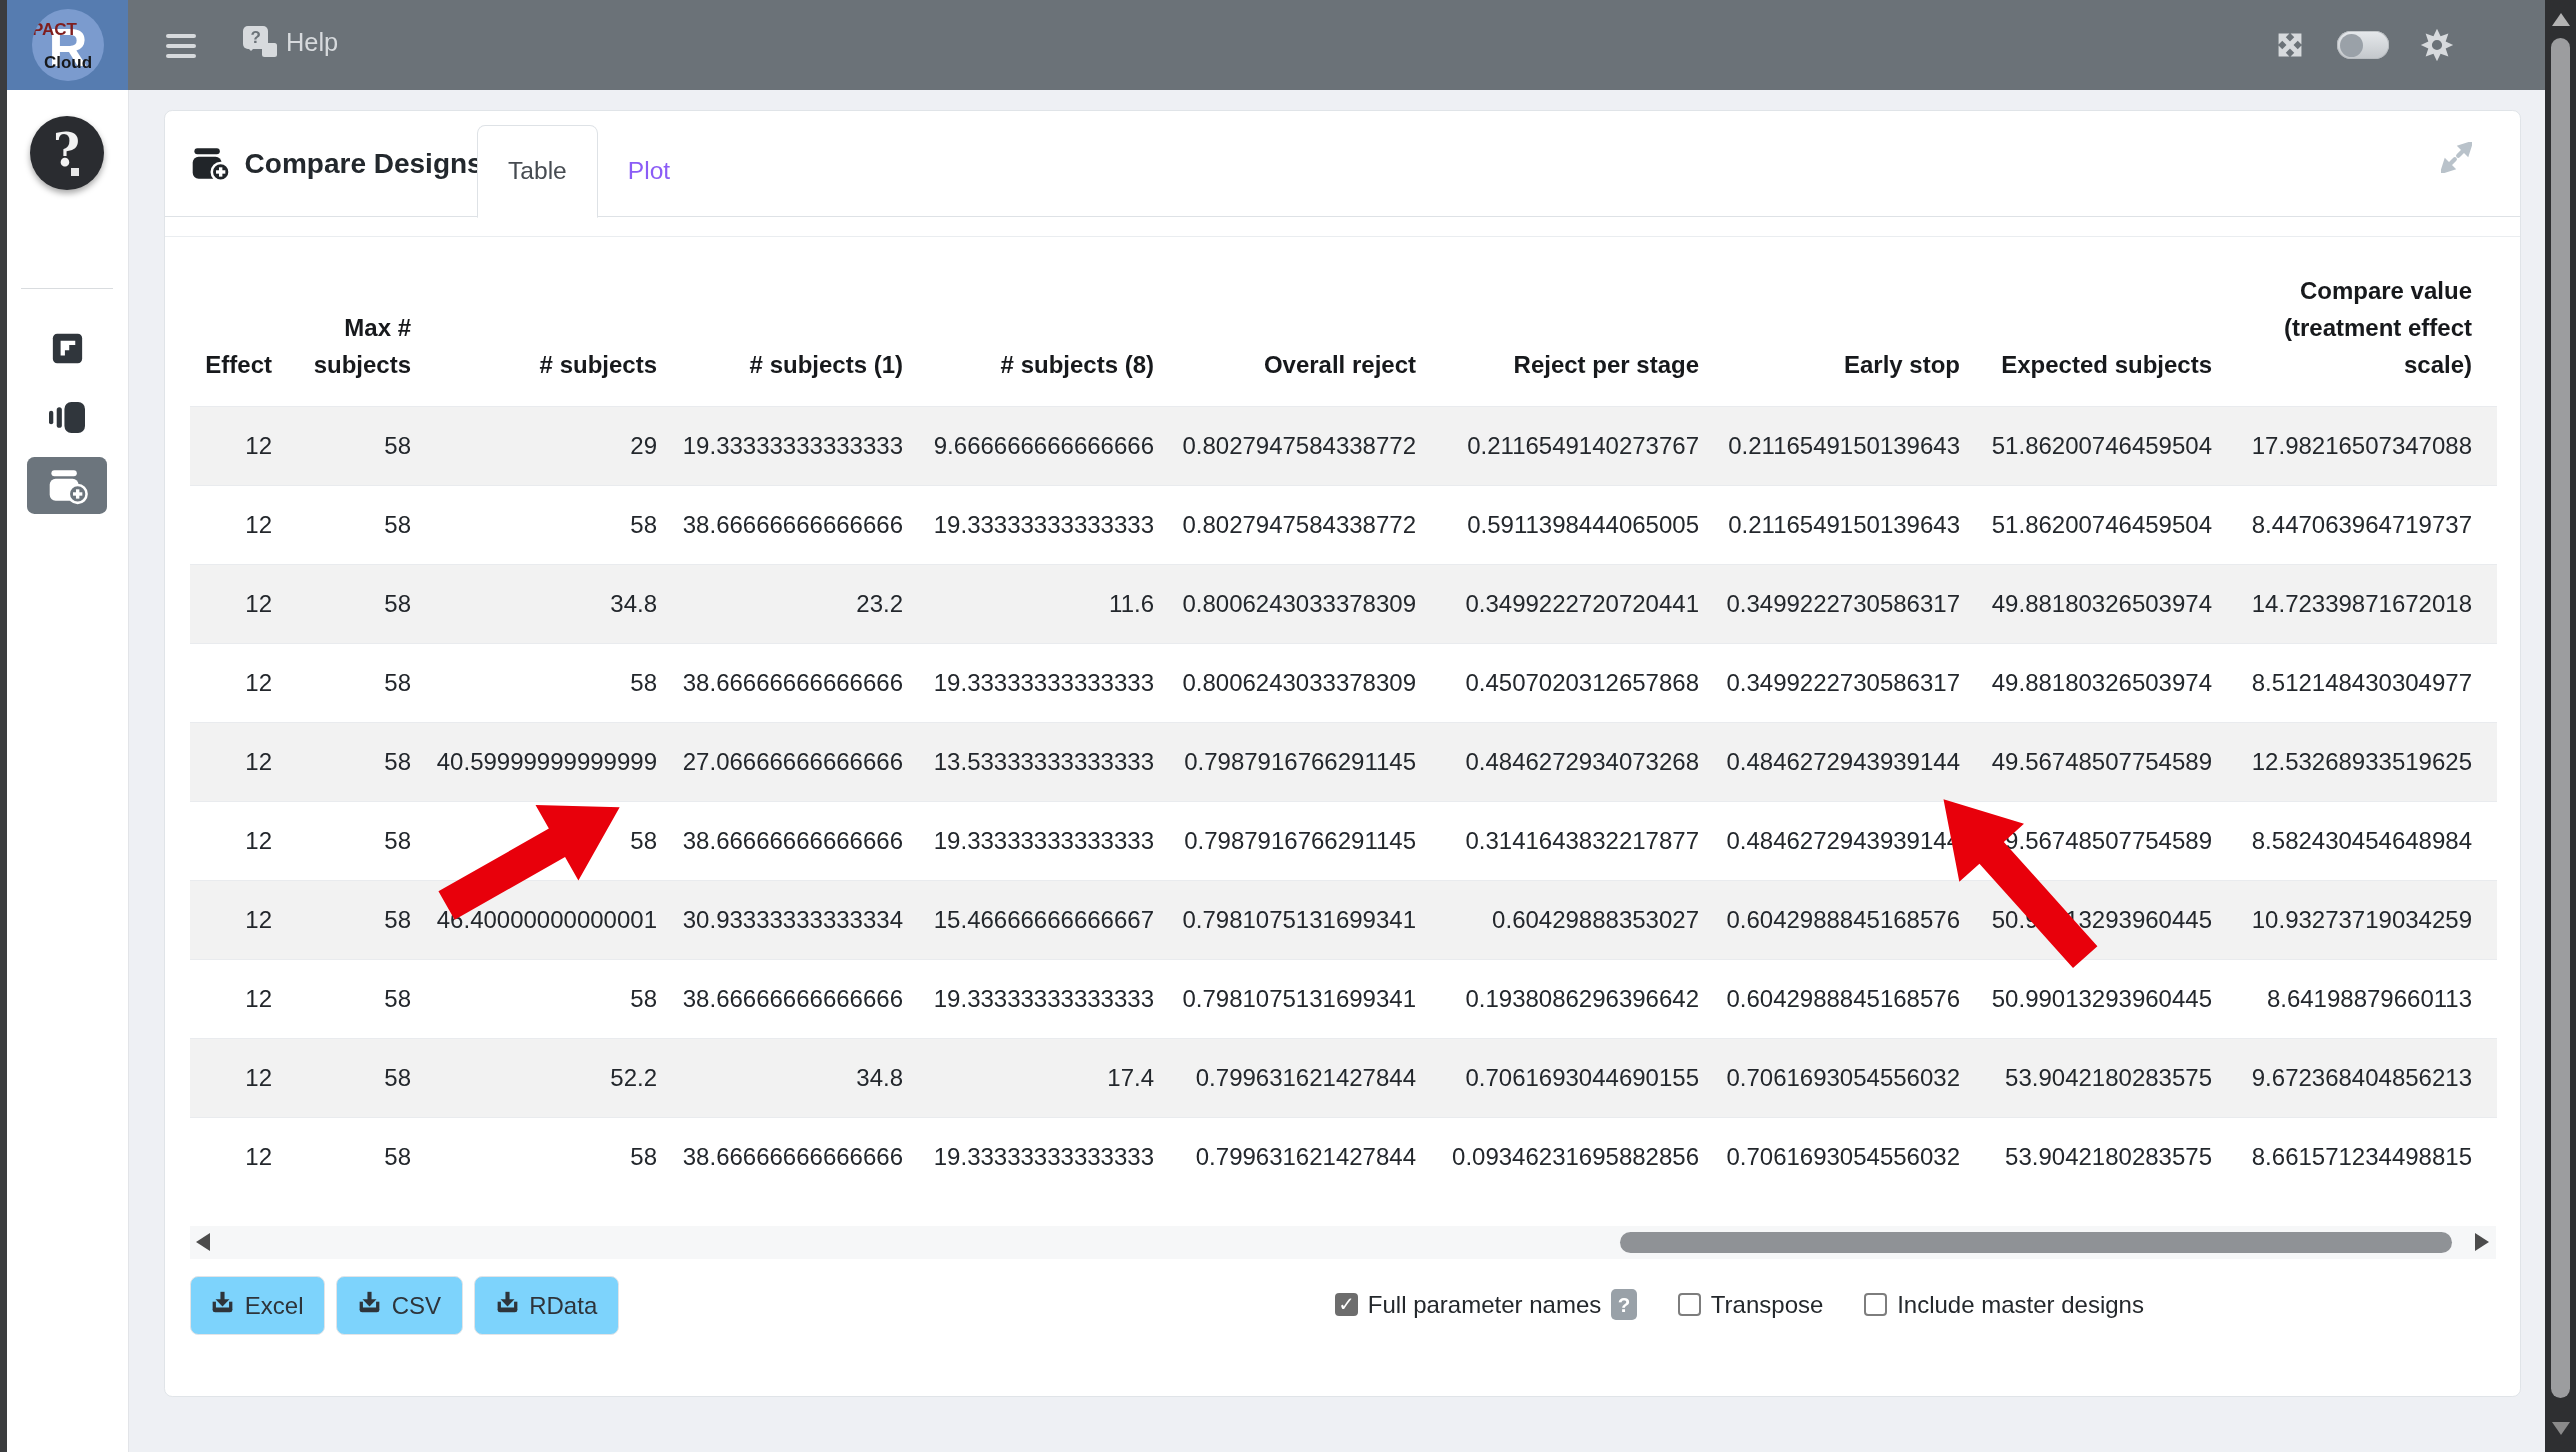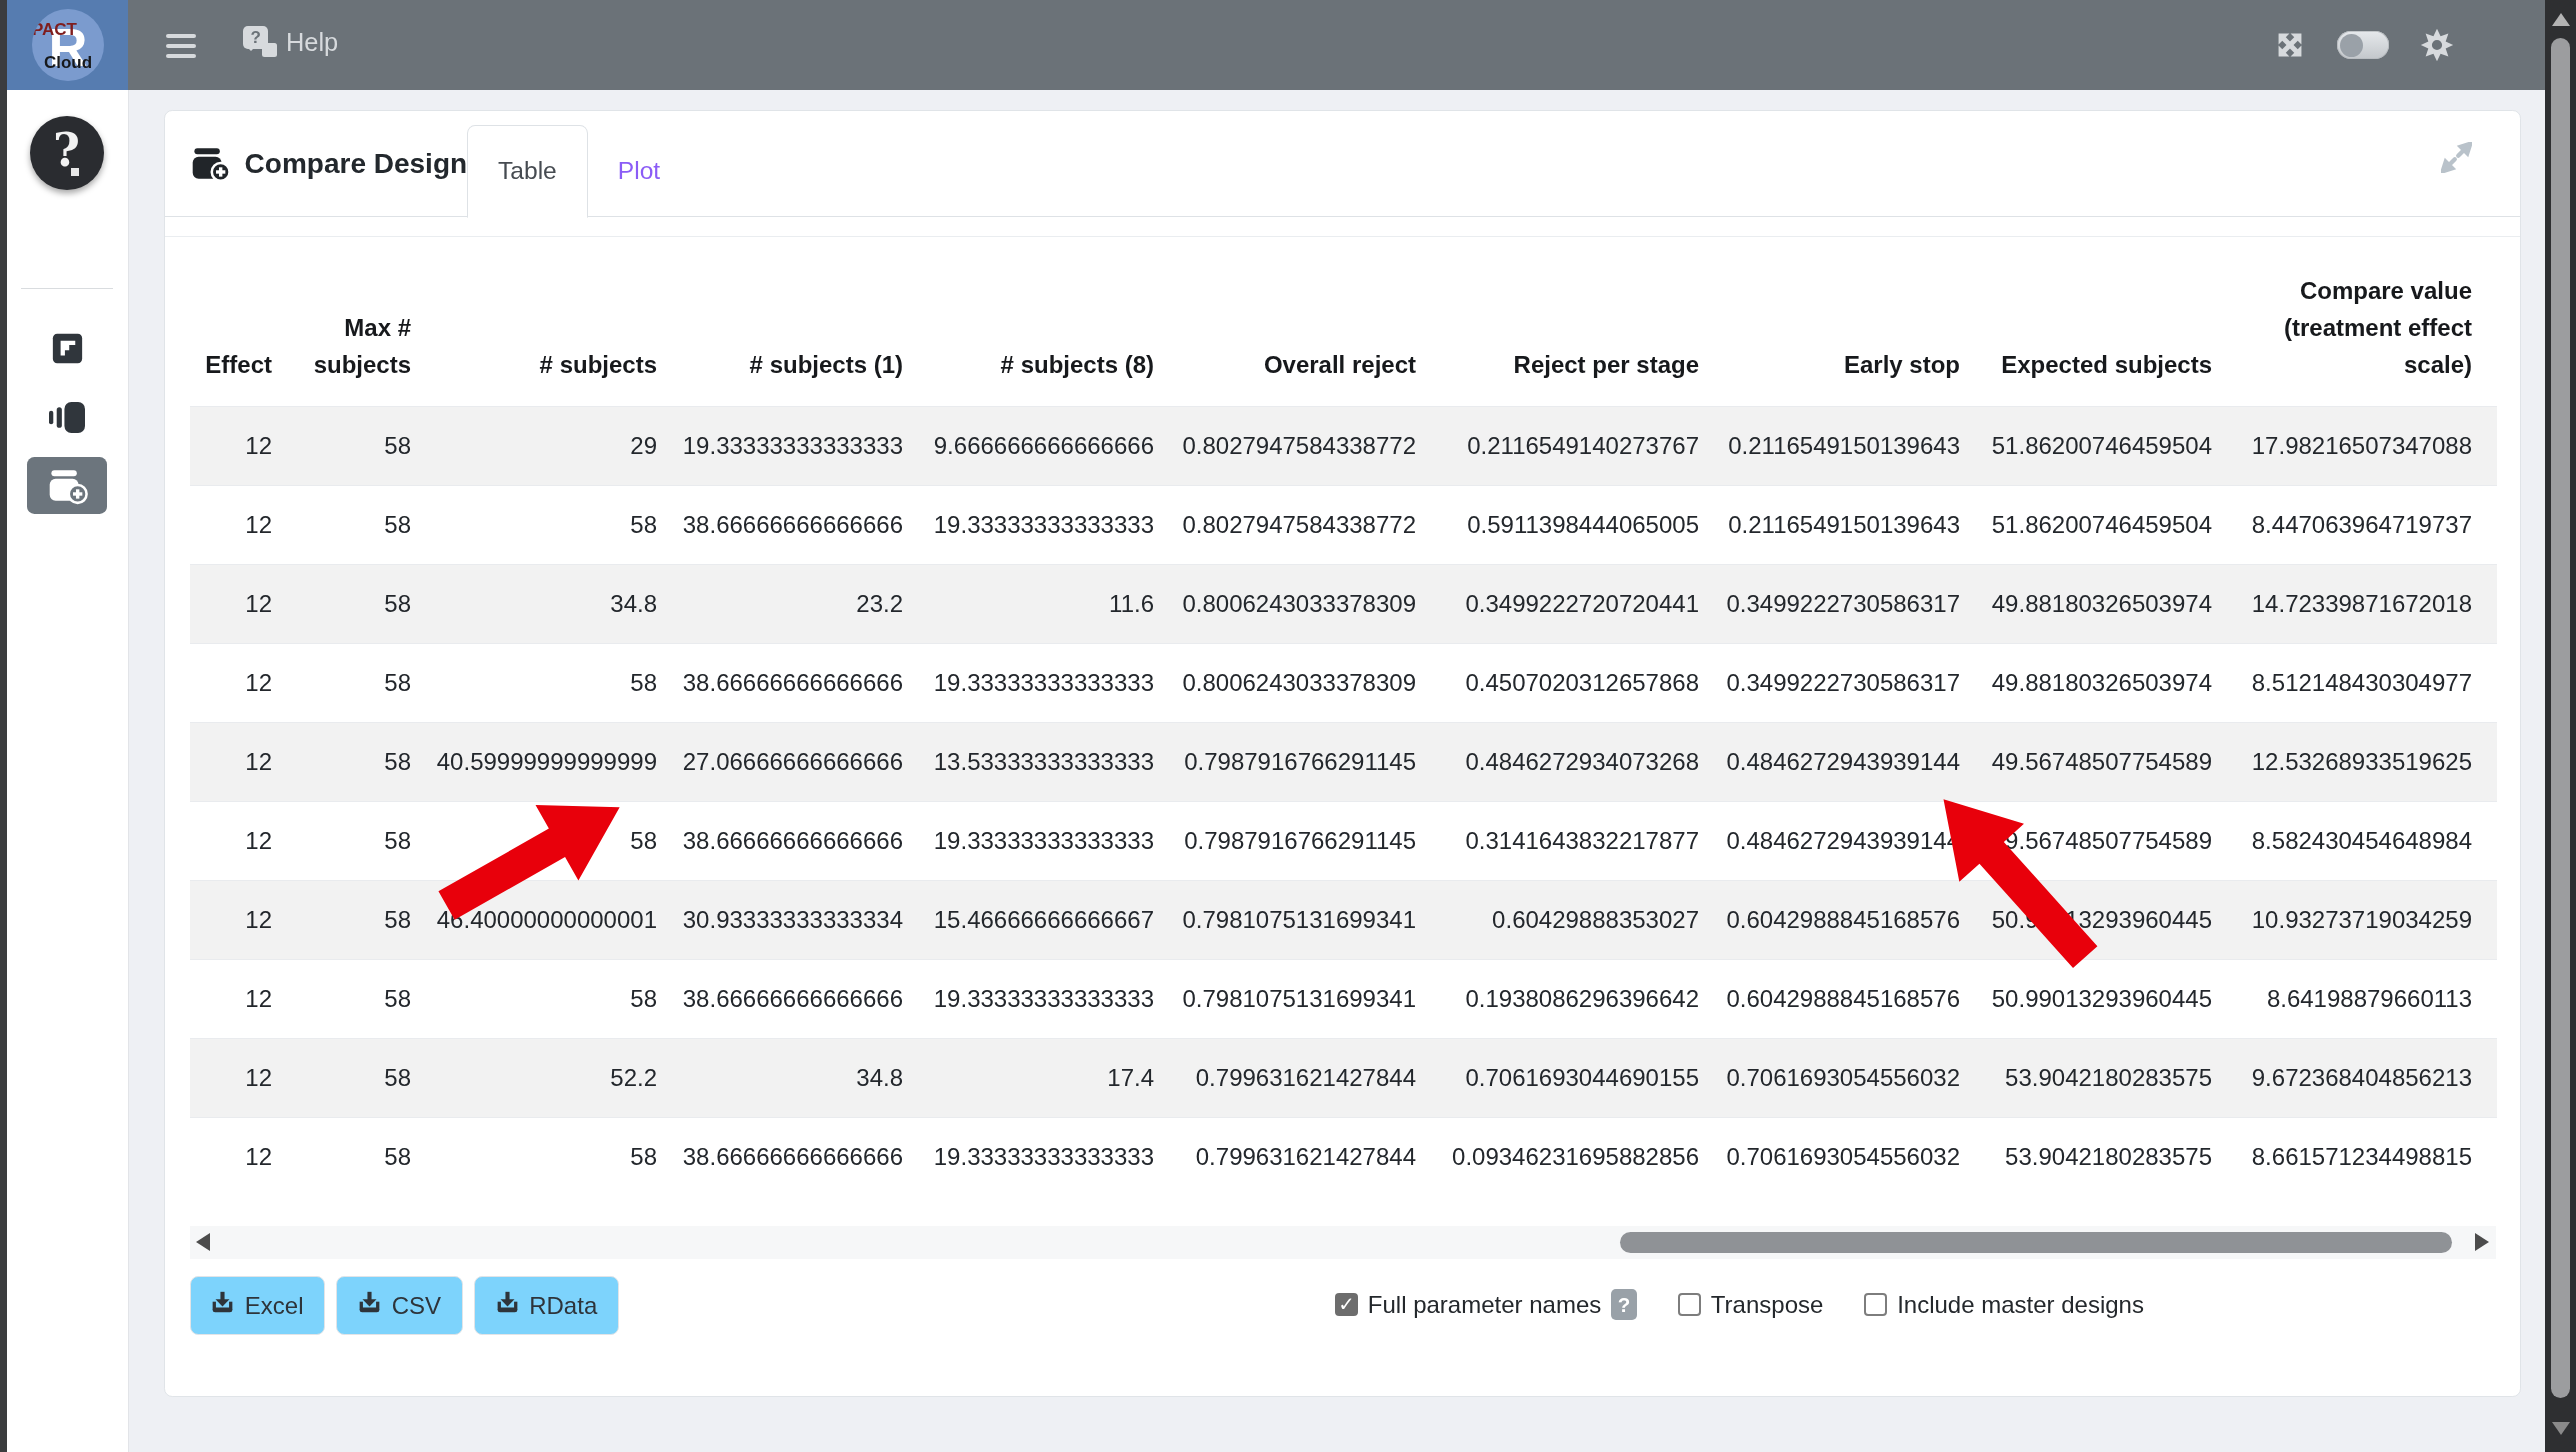--- a/index.html
+++ b/index.html
@@ -38,21 +38,21 @@
   .side-item{position:absolute;left:0;width:121px;display:flex;justify-content:center;cursor:pointer;}
   .side-active{position:absolute;left:20.5px;top:367px;width:80px;height:57px;background:#6c757d;border-radius:7.4px;
                display:flex;align-items:center;justify-content:center;cursor:pointer;}
   
   .main-bg{position:absolute;left:128px;top:90px;right:31px;bottom:0;background:#eef0f4;}
   .card{position:absolute;left:164px;top:110px;width:2355px;height:1285px;background:#fff;
         border:0.8px solid #e0e4e8;border-radius:8.2px;z-index:2;}
   .card-header{position:absolute;left:0;top:0;right:0;height:105px;border-bottom:0.8px solid #dee2e6;}
   .panel-title{position:absolute;left:24.6px;top:0;height:105px;display:flex;align-items:center;gap:14px;
                font-size:28px;font-weight:bold;color:#23282d;}
-  .tabs{position:absolute;left:302px;top:14px;height:92px;display:flex;}
+  .tabs{position:absolute;left:312px;top:14px;height:92px;display:flex;}
   .tab{display:flex;align-items:center;padding:0 30px;font-size:24.6px;color:#8b5cf6;cursor:pointer;}
   .tab.active{background:#fff;border:0.8px solid #dee2e6;border-bottom:0.8px solid #fff;border-radius:8.2px 8.2px 0 0;
               color:#464b51;margin-bottom:-0.8px;}
   .expand{position:absolute;right:48px;top:31px;cursor:pointer;}
   .subline{position:absolute;left:0;top:125px;right:0;border-top:0.8px solid #eaedf0;}
   
   .tablewrap{position:absolute;left:24.6px;top:125px;width:2306px;}
   table.dt{border-collapse:collapse;table-layout:fixed;width:2306px;font-size:24px;color:#23272c;}
   table.dt th{font-weight:bold;text-align:right;vertical-align:bottom;padding:0 24.6px 22px 0;line-height:1.55;color:#17191c;}
   table.dt thead tr{height:170px;}

